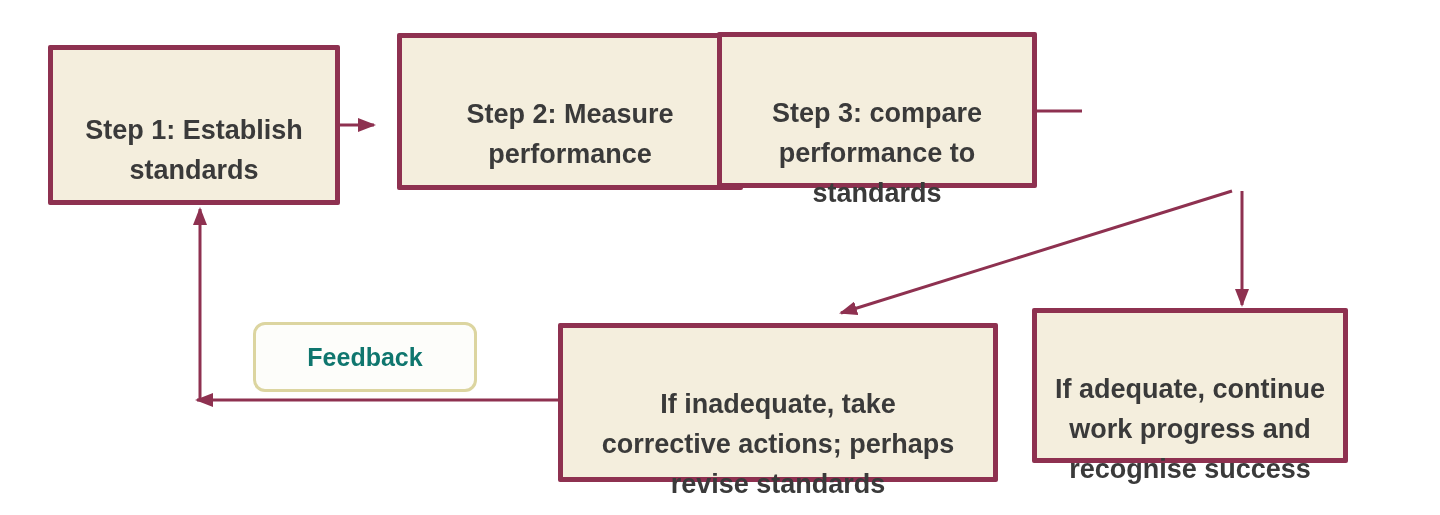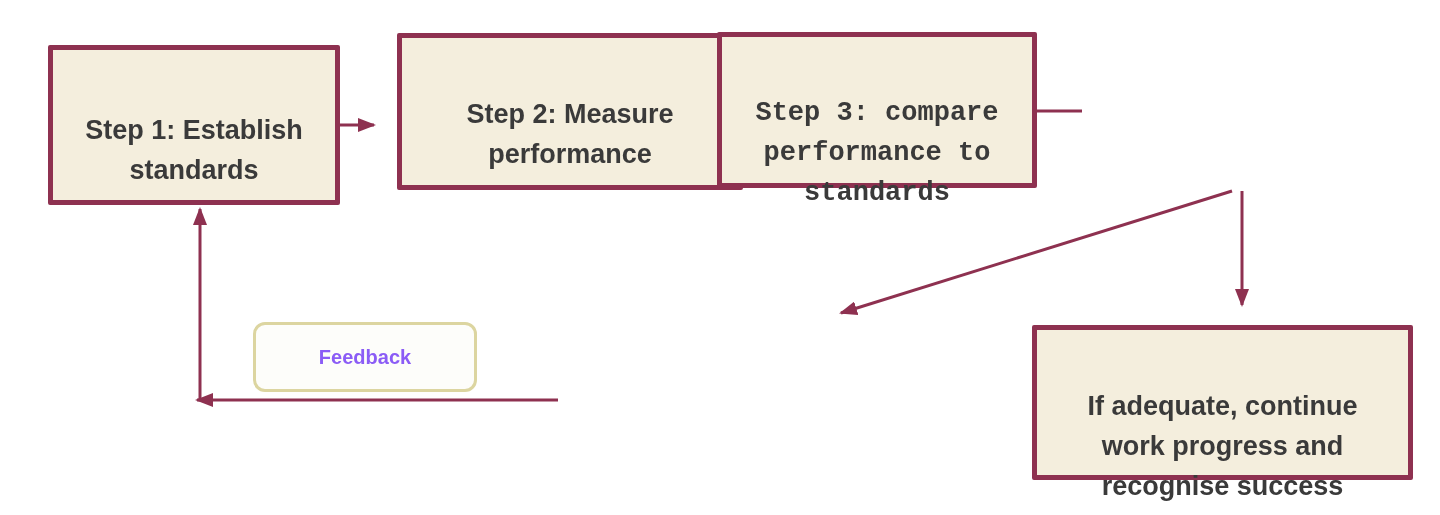--- a/index.html
+++ b/index.html
@@ -30,36 +30,36 @@
     color: #3a3a3a;
     font-size: 27px;
     font-weight: 600;
     line-height: 40px;
     text-align: center;
     white-space: pre-line;
     padding-top: 16px;
   }
   .node.step1 { left: 28px;   top: 45px;  width: 292px; height: 160px; padding-top: 20px; margin-left: 20px; }
   .node.step2 { left: 378px;  top: 33px;  width: 346px; height: 157px; margin-left: 19px; }
-  .node.step3 { left: 717px;  top: 32px;  width: 320px; height: 156px; font-family: Liberation Mono, monospace; }
+  .node.step3 { left: 717px;  top: 32px;  width: 320px; height: 156px; }
   .node.step4 { left: 1083px; top: 31px;  width: 320px; height: 159px; }
   .node.inadequate { left: 558px;  top: 323px; width: 440px; height: 159px; }
-  .node.adequate   { left: 1032px; top: 325px; width: 381px; height: 155px; }
+  .node.adequate   { left: 1032px; top: 308px; width: 316px; height: 155px; }
   .node.feedback {
     left: 253px; top: 322px; width: 224px; height: 70px;
     background: #fdfdfa;
     border: 3px solid #dcd5a0;
     border-radius: 12px;
     display: flex;
     align-items: center;
     justify-content: center;
     padding: 0;
-    font-size: 20px;
+    font-size: 25px;
     font-weight: 700;
-    color: #8b5cf6;
+    color: #0f766e;
     white-space: nowrap;
   }
 </style>
 </head>
 <body>
 
 <div class="canvas">
 
   <svg class="connector-layer" viewBox="0 0 1440 515" xmlns="http://www.w3.org/2000/svg">
     <defs>
@@ -97,20 +97,25 @@
     <span>Step 3: compare
 performance to
 standards</span>
   </div>
 
 
   <div class="node feedback">
     <span>Feedback</span>
   </div>
 
+  <div class="node inadequate">
+    <span>If inadequate, take
+corrective actions; perhaps
+revise standards</span>
+  </div>
 
   <div class="node adequate">
     <span>If adequate, continue
 work progress and
 recognise success</span>
   </div>
 
 </div>
 
 </body></html>

